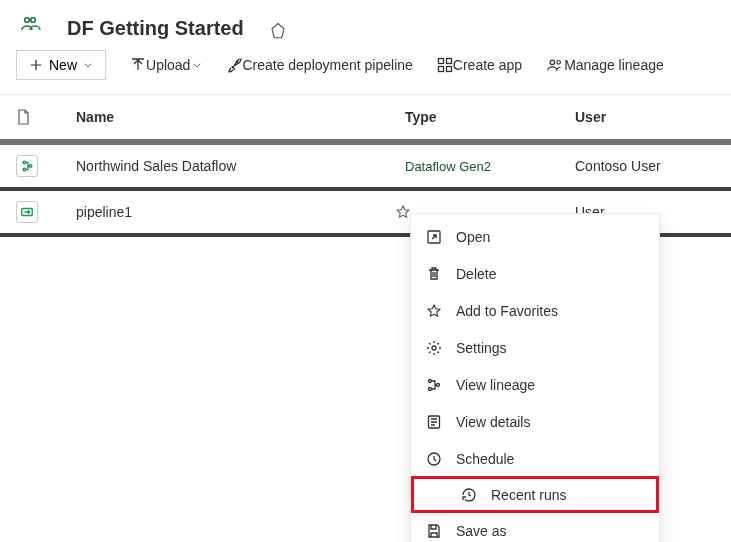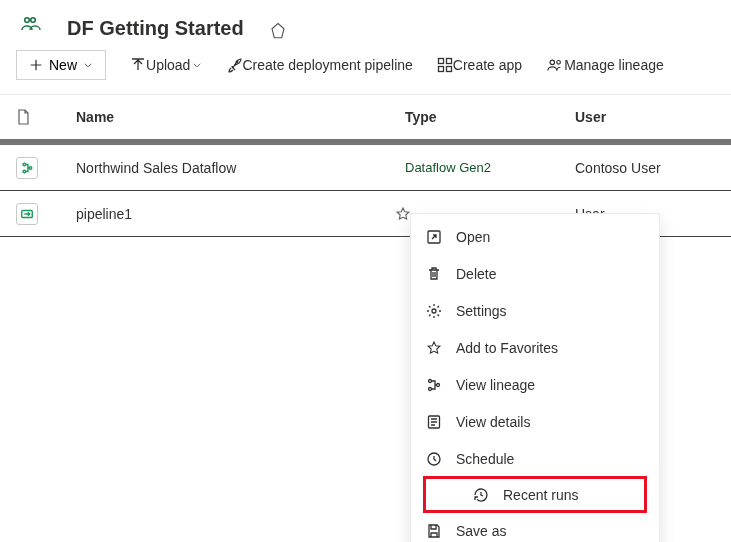--- a/index.html
+++ b/index.html
@@ -54,21 +54,21 @@
     font-weight:600;
     color:#323130;
     border-bottom:6px solid #737373;
   }
   .trow {
     display:grid;
     grid-template-columns: 60px 1fr 170px 140px;
     align-items:center;
     padding: 10px 16px;
     height:46px;
-    border-bottom:1px solid #404040;
+    border-bottom:4px solid #404040;
     position:relative;
   }
   .type-cell { color:#14532d; font-size:13px; }
   .item-icon {
     width:22px;height:22px;
     border:1px solid #c8c8c8;
     border-radius:3px;
     display:flex;align-items:center;justify-content:center;
   }
   .item-icon.dataflow { color:#1a9b5b; }
@@ -96,21 +96,21 @@
     display:flex;
     align-items:center;
     gap:13px;
     height:37px;
     padding:0 14px;
     cursor:pointer;
     font-size:14px;
   }
   .menu-item.highlighted {
     border:3px solid #e81123;
-    margin:-1px 12px;
+    margin:-1px 0;
     padding-left:46px;
   }
   .mi-icon { width:18px; display:flex;justify-content:center;color:#323130; }
   svg { display:block; }
 </style>
 </head>
 <body>
 
 <div class="header">
   <span class="workspace-icon-wrap">
@@ -256,34 +256,34 @@
   <div class="menu-item">
     <span class="mi-icon">
       <svg width="16" height="16" viewBox="0 0 16 16" stroke="#323130" stroke-width="1.3" fill="none">
           <path d="M3 4h10M5 4v9h6V4M6 4V2h4v2M7 6v5M9 6v5"></path>
         </svg>
     </span>
     <span>Delete</span>
   </div>
   <div class="menu-item">
     <span class="mi-icon">
+      <svg width="16" height="16" viewBox="0 0 24 24" stroke="#323130" stroke-width="1.6" fill="none">
+          <path d="M12 3l2.6 5.7 6.2.6-4.6 4.2 1.3 6.1L12 16.9 6.5 19.6l1.3-6.1L3.2 9.3l6.2-.6z"></path>
+        </svg>
+    </span>
+    <span>Add to Favorites</span>
+  </div>
+  <div class="menu-item">
+    <span class="mi-icon">
       <svg width="16" height="16" viewBox="0 0 16 16" stroke="#323130" stroke-width="1.3" fill="none">
           <circle cx="8" cy="8" r="2"></circle>
           <path d="M8 1v2M8 13v2M1 8h2M13 8h2M3 3l1.5 1.5M11.5 11.5L13 13M13 3l-1.5 1.5M4.5 11.5L3 13"></path>
         </svg>
     </span>
     <span>Settings</span>
-  </div>
-  <div class="menu-item">
-    <span class="mi-icon">
-      <svg width="16" height="16" viewBox="0 0 24 24" stroke="#323130" stroke-width="1.6" fill="none">
-          <path d="M12 3l2.6 5.7 6.2.6-4.6 4.2 1.3 6.1L12 16.9 6.5 19.6l1.3-6.1L3.2 9.3l6.2-.6z"></path>
-        </svg>
-    </span>
-    <span>Add to Favorites</span>
   </div>
   <div class="menu-item">
     <span class="mi-icon">
       <svg width="16" height="16" viewBox="0 0 16 16" stroke="#323130" stroke-width="1.3" fill="none">
           <circle cx="4" cy="4" r="1.5"></circle>
           <circle cx="4" cy="12" r="1.5"></circle>
           <circle cx="12" cy="8" r="1.5"></circle>
           <path d="M5.5 4H9v4M5.5 12H9V8h1.5"></path>
         </svg>
     </span>

